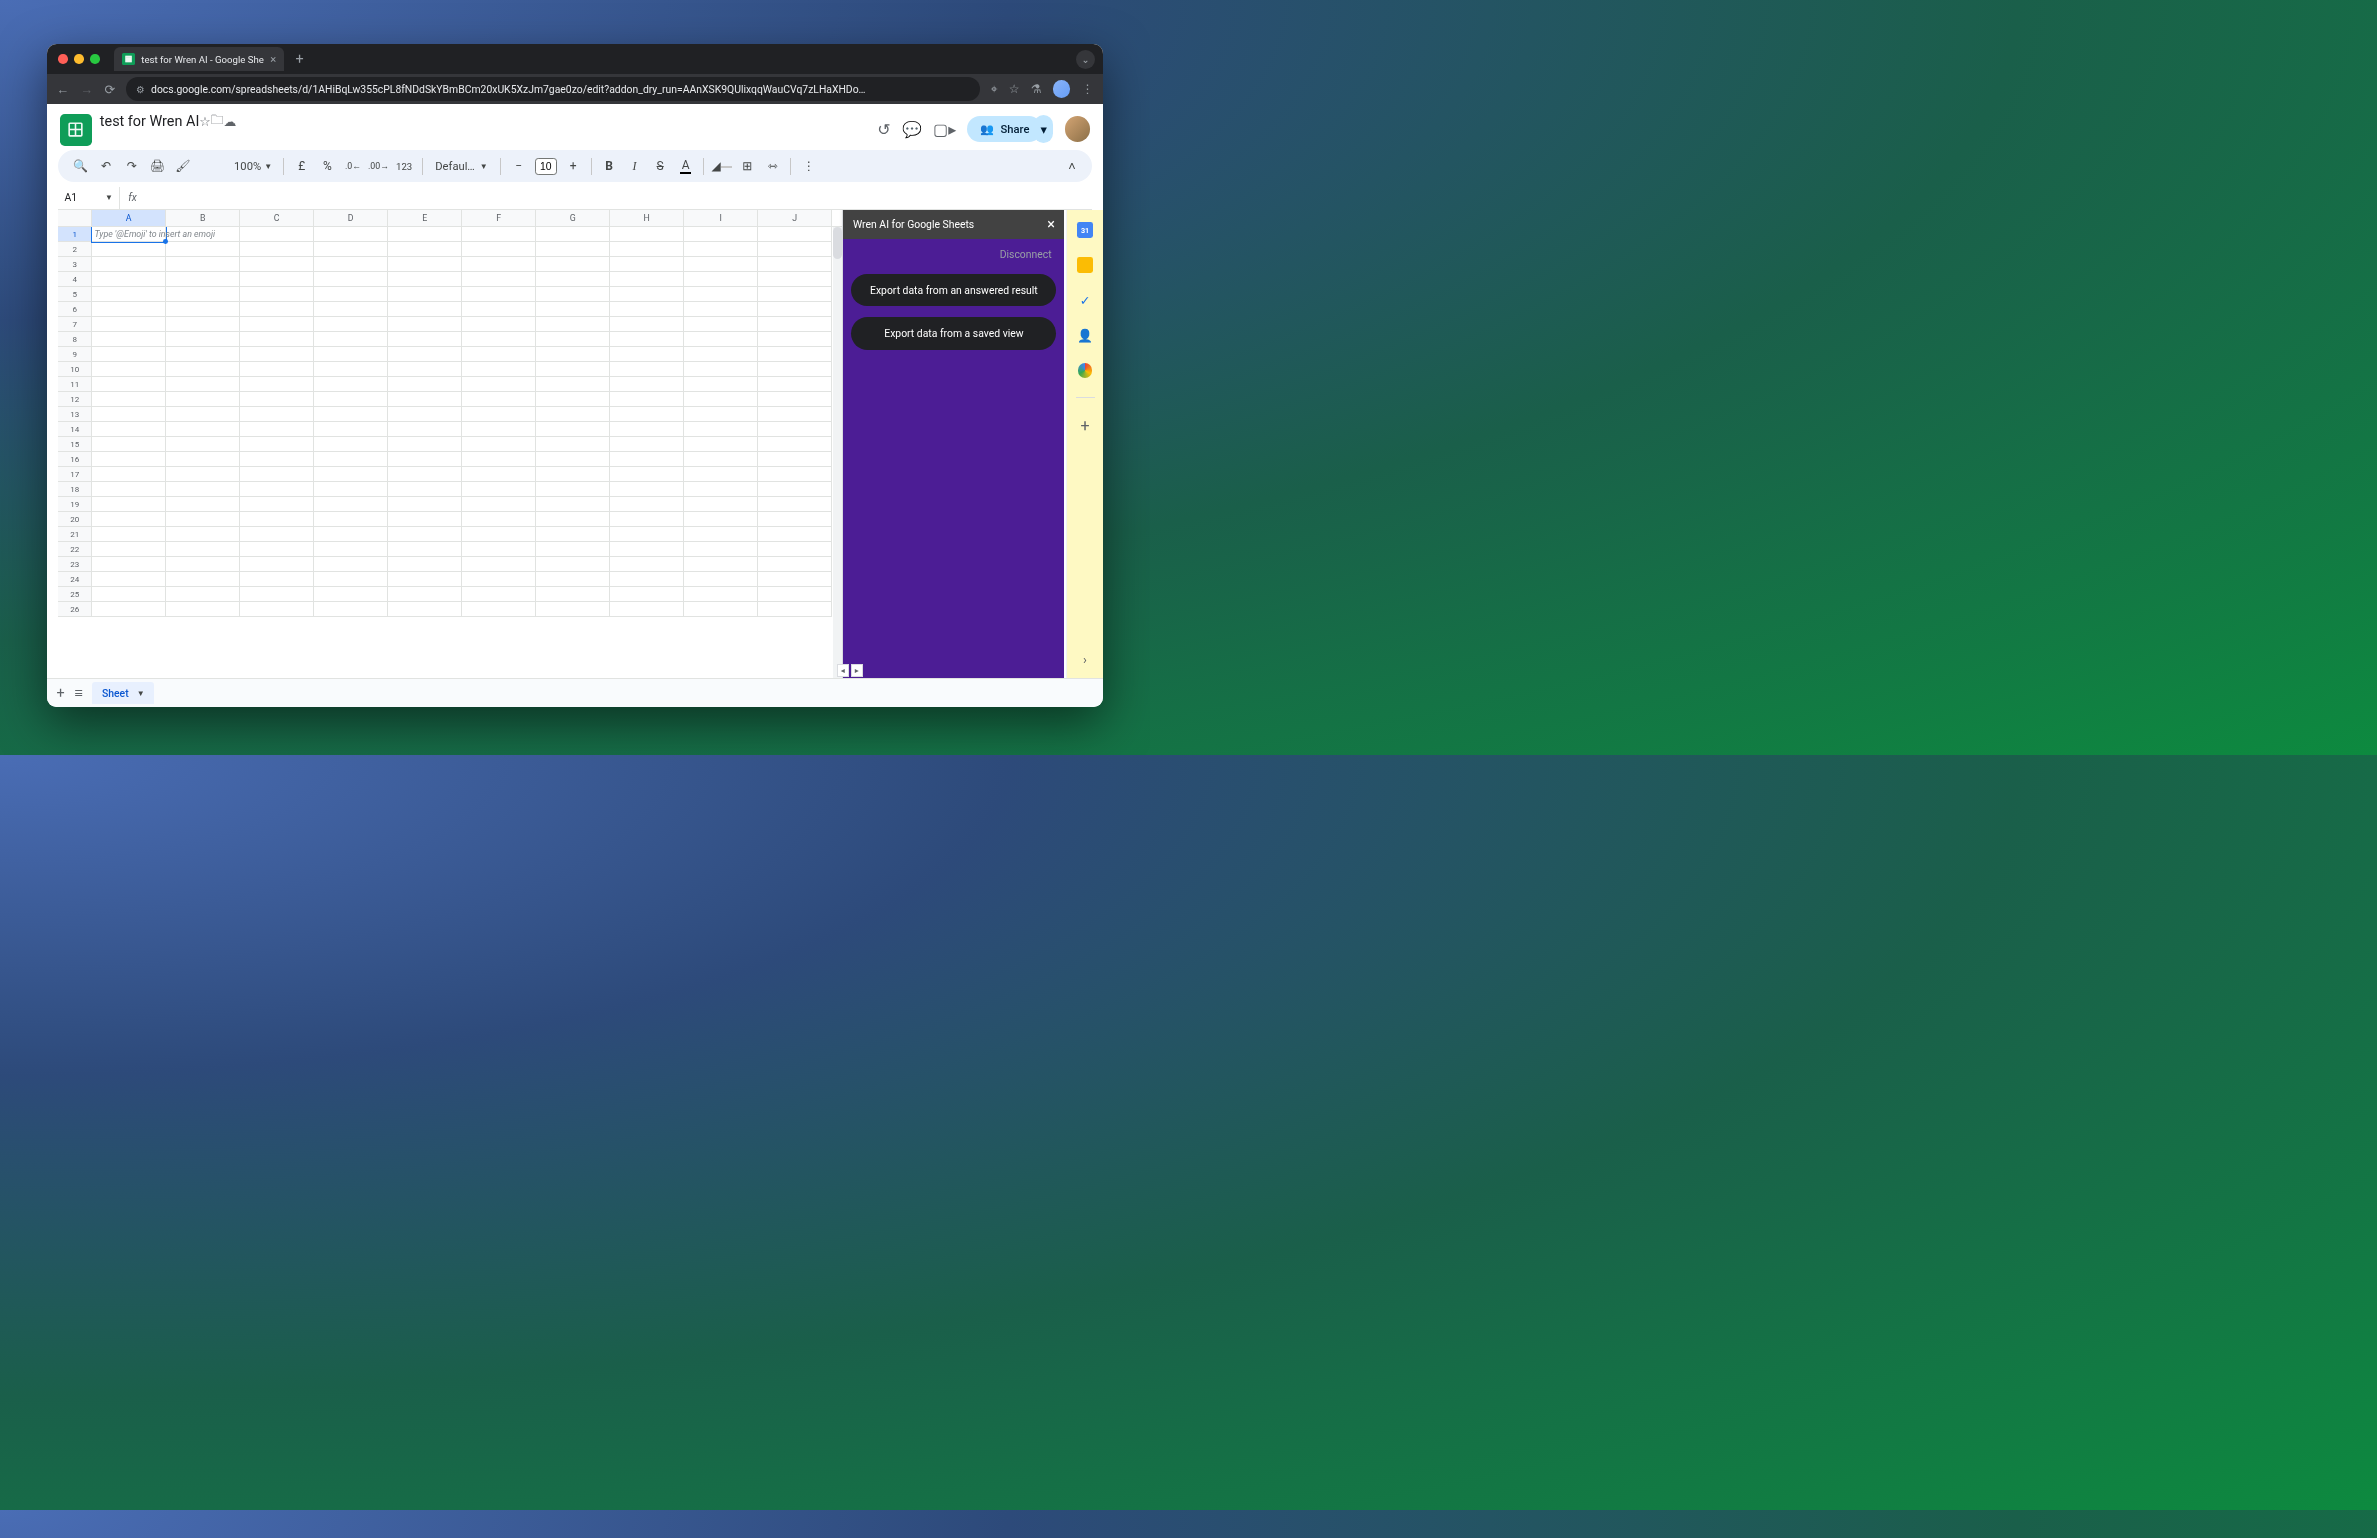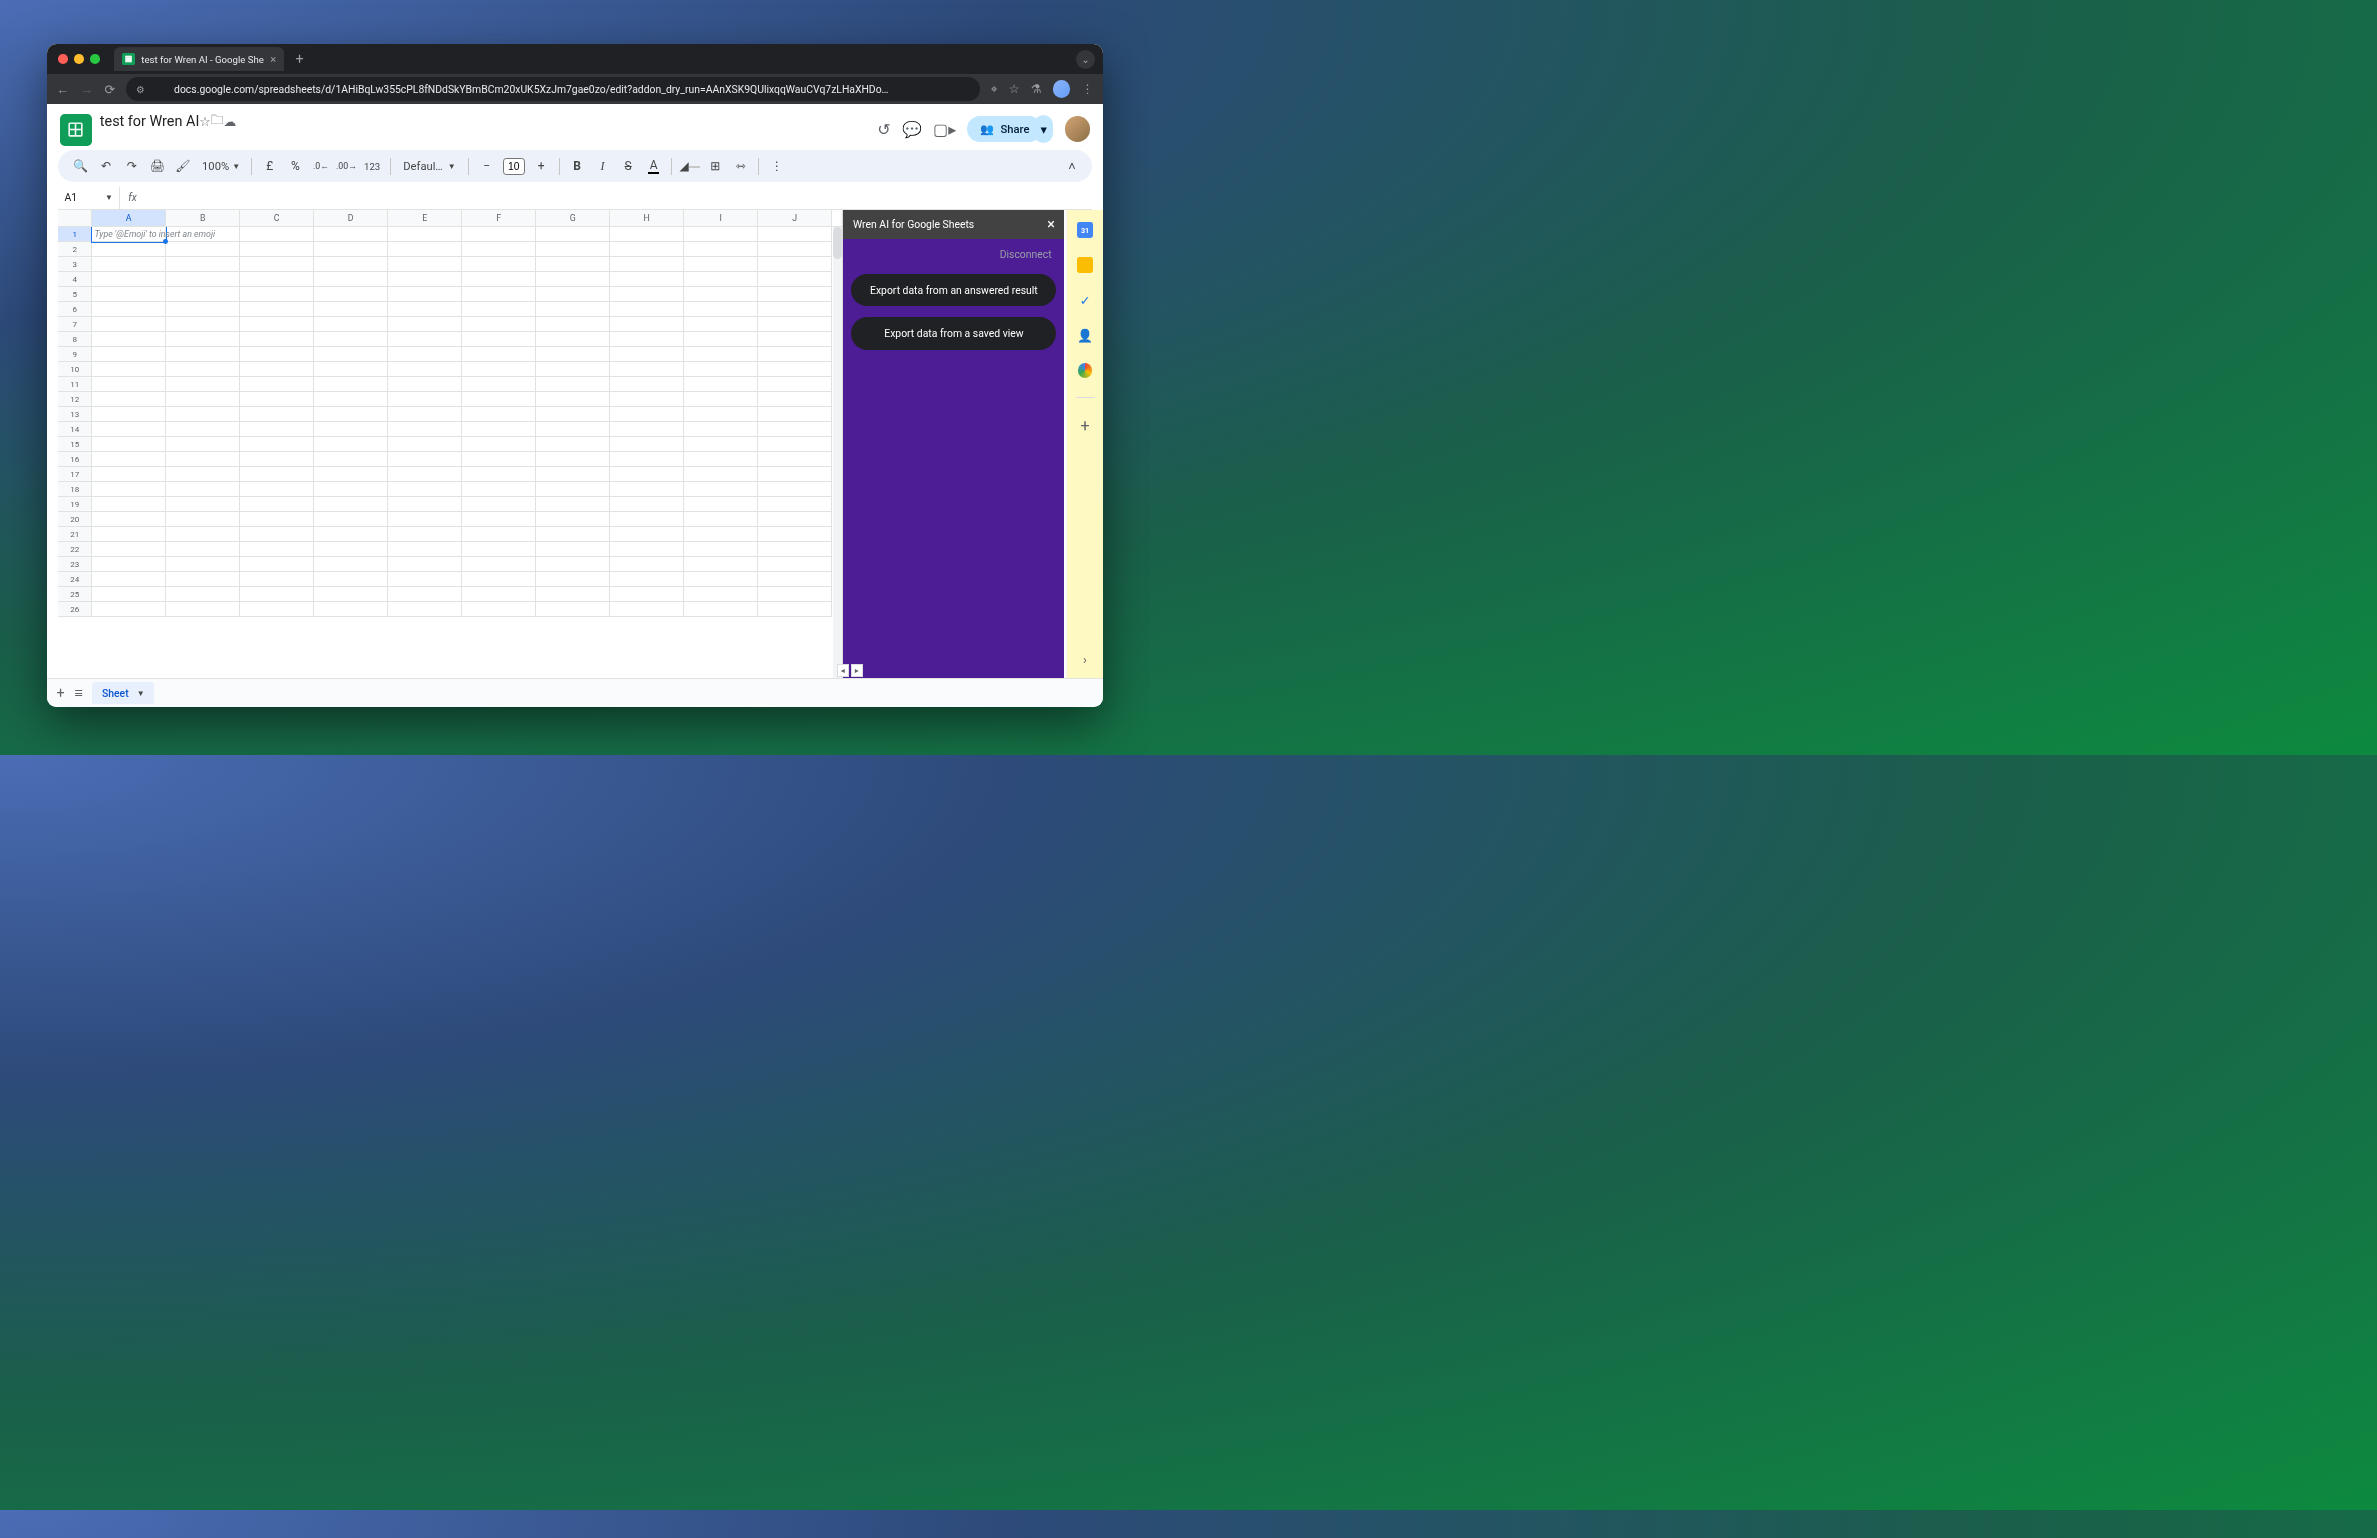--- a/index.html
+++ b/index.html
@@ -41,21 +41,21 @@
   .tab .favicon{ width:12.8px;height:12.8px;background:#0f9d58;border-radius:1.6px;display:flex;align-items:center;justify-content:center;color:#fff;font-size:8px;font-weight:bold;}
   .tab .close-x{margin-left:auto;color:#9aa0a6;font-size:11.2px;cursor:pointer;}
   .newtab{color:#9aa0a6;font-size:14.4px;padding:0 4.8px;cursor:pointer;}
   .tab-bar .spacer{flex:1;}
   .tab-dropdown{width:19px;height:19px;border-radius:50%;background:#35363a;color:#9aa0a6;display:flex;align-items:center;justify-content:center;font-size:9.6px;}
   
   .addr-bar{background:#35363a;height:30px;display:flex;align-items:center;padding:0 9.6px;gap:11.2px;}
   .nav-ico{color:#9aa0a6;font-size:12.8px;cursor:pointer;}
   .url-box{flex:1;background:#202124;border-radius:14.4px;height:24px;display:flex;align-items:center;padding:0 9.6px;gap:6.4px;color:#9aa0a6;font-size:10.4px;overflow:hidden;}
   .url-box .lock{font-size:9.6px;}
-  .url-text{color:#e8eaed;white-space:nowrap;overflow:hidden;text-overflow:ellipsis;margin-left:23px;}
+  .url-text{color:#e8eaed;white-space:nowrap;overflow:hidden;text-overflow:ellipsis;}
   .addr-ico{color:#9aa0a6;font-size:12px;cursor:pointer;}
   .avatar-small{width:17.6px;height:17.6px;border-radius:50%;background:linear-gradient(135deg,#8ab4f8,#669df6);}
   
   .sheets-hdr{background:#fff;padding:6.4px 12.8px 0 12.8px;display:flex;align-items:flex-start;gap:8px;}
   .sheets-logo{width:32px;height:32px;background:#0f9d58;border-radius:4.8px;display:flex;align-items:center;justify-content:center;margin-top:3.2px;}
   .sheets-logo svg{width:19px;height:19px;}
   .title-menus{flex:1;display:flex;flex-direction:column;gap:1.6px;}
   .title-row{display:flex;align-items:center;gap:0;}
   .doc-title{font-size:14.4px;color:#202124;}
   .title-ico{color:#5f6368;font-size:12.8px;cursor:pointer;}
@@ -63,21 +63,21 @@
   .menu-item{padding:3.2px 6.4px;font-size:11.2px;color:#202124;cursor:pointer;border-radius:3.2px;}
   .hdr-right{display:flex;align-items:center;gap:11.2px;margin-top:4.8px;}
   .hdr-ico{color:#5f6368;font-size:16px;cursor:pointer;}
   .share-btn{background:#c2e7ff;border-radius:16px;padding:6.4px 12.8px;display:flex;align-items:center;gap:6.4px;color:#001d35;font-size:11.2px;font-weight:500;cursor:pointer;}
   .share-caret{background:#c2e7ff;border-radius:16px;padding:6.4px 6.4px;color:#001d35;cursor:pointer;margin-left:-8px;}
   .profile{width:25.6px;height:25.6px;border-radius:50%;background:linear-gradient(135deg,#d4a574,#8b6f47);}
   
   .toolbar{background:#edf2fa;margin:4.8px 11.2px 0 11.2px;border-radius:19px;height:32px;display:flex;align-items:center;padding:0 11.2px;gap:3.2px;}
   .tb-ico{width:22.4px;height:22.4px;display:flex;align-items:center;justify-content:center;color:#444746;font-size:12px;cursor:pointer;border-radius:3.2px;}
   .tb-sep{width:0.8px;height:17.6px;background:#c7c7c7;margin:0 3.2px;}
-  .zoom-sel{display:flex;align-items:center;gap:3.2px;font-size:11.2px;color:#444746;padding:0 4.8px;cursor:pointer;}
+  .zoom-sel{display:flex;align-items:center;gap:3.2px;font-size:11.2px;color:#444746;padding:0 4.8px;cursor:pointer;margin-left:32px;}
   .font-sel{display:flex;align-items:center;gap:4.8px;font-size:11.2px;color:#444746;padding:0 6.4px;cursor:pointer;min-width:61px;}
   .fontsize{display:flex;align-items:center;gap:4.8px;}
   .fontsize input{width:22.4px;height:17.6px;text-align:center;border:0.8px solid #747775;border-radius:3.2px;font-size:10.4px;}
   .tb-caret{font-size:8px;color:#444746;}
   .toolbar .flex-sp{flex:1;}
   .collapse-ico{color:#444746;cursor:pointer;padding:0 4.8px;}
   
   .formula-row{display:flex;align-items:center;height:22.4px;border-bottom:0.8px solid #e1e3e1;margin:4.8px 11.2px 0 11.2px;}
   .name-box{width:62px;display:flex;align-items:center;justify-content:space-between;padding:0 6.4px;font-size:10.4px;color:#202124;border-right:0.8px solid #e1e3e1;height:100%;}
   .fx{padding:0 8px;color:#5f6368;font-style:italic;font-size:10.4px;}

